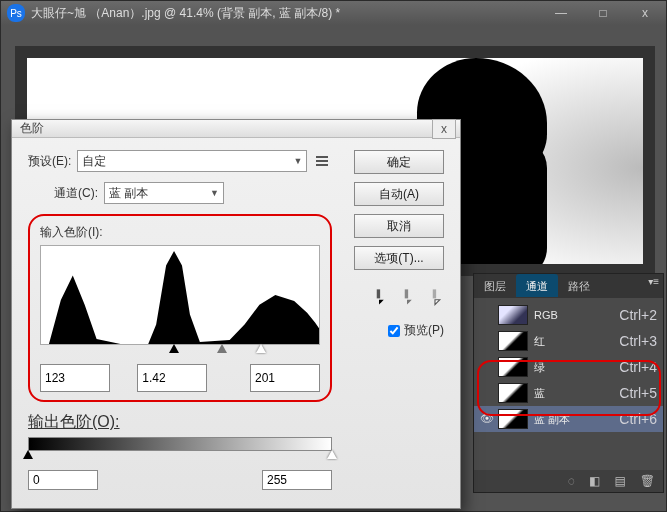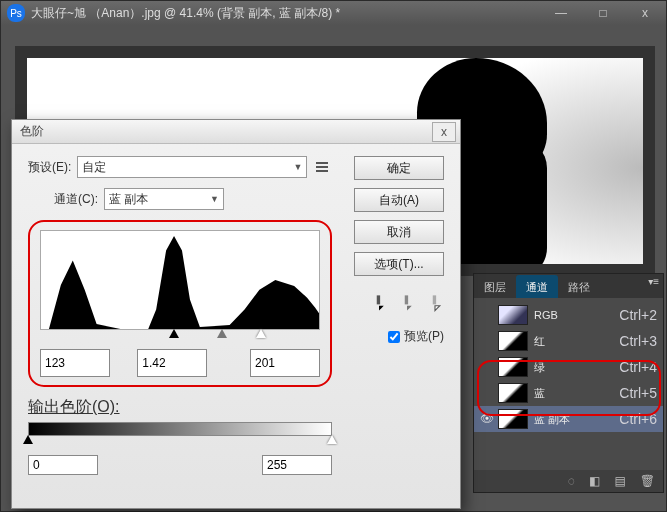--- a/index.html
+++ b/index.html
@@ -16,39 +16,39 @@
   
   .canvas-frame { position:absolute; top:45px; left:14px; width:640px; height:230px; background:#323232; }
   .canvas { position:absolute; top:12px; left:12px; right:12px; bottom:12px; background:#fff; overflow:hidden;}
   .silhouette { position:absolute; left:330px; top:0; width:280px; height:220px; }
   .blob1{position:absolute;left:60px;top:0;width:130px;height:120px;background:#000;border-radius:50% 60% 40% 50%;}
   .blob2{position:absolute;left:90px;top:80px;width:100px;height:140px;background:#000;border-radius:30px;}
   .noise{position:absolute;right:0;top:0;width:200px;height:220px;background:radial-gradient(ellipse at right,#bbb 0%,#fff 80%);}
 
   
   .channels-panel { position:absolute; right:2px; top:272px; width:191px; height:220px; background:#4a4a4a; border:1px solid #222;}
-  .ch-tabs{height:24px;background:#353535;display:flex;align-items:center;font-size:11px;color:#ccc;}
+  .ch-tabs{height:24px;background:#353535;display:flex;align-items:flex-start;font-size:11px;color:#ccc;}
   .ch-tab{padding:4px 10px 3px;background:#353535;border-top:1px solid transparent;cursor:pointer;}
   .ch-tab.active{background:#0c4a6e;border-top-left-radius:3px;border-top-right-radius:3px;color:#eee;}
   .ch-menu{position:absolute;right:4px;top:2px;color:#ccc;font-size:10px;}
   .ch-list{padding:4px 0;}
   .ch-row{height:26px;display:flex;align-items:center;padding:0 6px;font-size:11px;color:#e8e8e8;}
   .ch-row.sel{background:#5d6b8a;}
   .ch-eye{width:14px;height:14px;margin-right:4px;}
   .ch-thumb{width:30px;height:20px;background:linear-gradient(135deg,#fff 40%,#222 60%);margin-right:6px;border:1px solid #222;}
   .ch-thumb.rgb{background:linear-gradient(135deg,#e4e4ff 30%,#335 70%);}
   .ch-thumb.bw{background:linear-gradient(135deg,#fff 45%,#000 55%);}
   .ch-label{flex:1;}
   .ch-short{font-size:14px;color:#cfcfd6;}
   .ch-hl{position:absolute;left:476px;top:359px;width:184px;height:56px;border:2px solid #d00;border-radius:14px;pointer-events:none;}
   .ch-footer{position:absolute;bottom:0;left:0;right:0;height:22px;background:#3e3e3e;display:flex;justify-content:flex-end;align-items:center;gap:14px;padding:0 8px;color:#bbb;font-size:12px;}
 
   
   .levels { position:absolute; left:10px; top:118px; width:450px; height:390px; background:linear-gradient(#f2f2f2,#e4e4e4); border:1px solid #888; box-shadow:4px 6px 14px rgba(0,0,0,.5);}
-  .lv-titlebar{height:24px;background:linear-gradient(#f6f6f6,#dedede);border-bottom:1px solid #bbb;display:flex;align-items:center;padding:0 4px;}
+  .lv-titlebar{height:18px;background:linear-gradient(#f6f6f6,#dedede);border-bottom:1px solid #bbb;display:flex;align-items:center;padding:0 4px;}
   .lv-title{font-size:12px;color:#444;flex:1;padding-left:4px;}
   .lv-close{width:24px;height:20px;display:flex;align-items:center;justify-content:center;font-size:12px;color:#555;border:1px solid #aaa;background:#eee;}
   .lv-body{position:relative;padding:12px 16px 10px;}
   .lv-row{display:flex;align-items:center;margin-bottom:10px;font-size:12px;color:#333;}
   .lv-label{margin-right:6px;}
   .lv-select{flex:1;max-width:230px;height:22px;border:1px solid #999;background:#fff;font-size:12px;padding:1px 4px;display:flex;align-items:center;justify-content:space-between;}
   .lv-select .arrow{font-size:9px;color:#555;}
   .lv-btncol{position:absolute;right:16px;top:12px;width:90px;display:flex;flex-direction:column;gap:8px;}
   .lv-btn{height:24px;border:1px solid #888;background:linear-gradient(#f9f9f9,#e1e1e1);font-size:12px;color:#222;display:flex;align-items:center;justify-content:center;}
   .lv-eyedrow{display:flex;gap:10px;justify-content:flex-end;margin-top:8px;}
@@ -174,20 +174,21 @@
       </div>
       <div class="lv-row" style="margin-left:26px;">
         <span class="lv-label">通道(C):</span>
         <div class="lv-select" style="max-width:120px;">
           <span>蓝 副本</span>
           <span class="arrow">▼</span>
         </div>
       </div>
 
       <div class="input-frame">
+        <div class="if-label">输入色阶(I):</div>
         <div class="histo">
           <svg viewBox="0 0 280 100" preserveAspectRatio="none">
             <path d="M0,100 L8,100 L20,55 L32,30 L44,60 L56,95 L80,100 L108,100 L116,80 L126,20 L134,5 L142,20 L150,70 L160,98 L190,96 L205,80 L220,60 L236,50 L255,56 L268,68 L276,78 L280,84 L280,100 Z" fill="#000"></path>
           </svg>
         </div>
         <div class="sliders">
           <span class="tri black" id="tri-b" style="left: 129.4px;"></span>
           <span class="tri gray" id="tri-g" style="left: 177px;"></span>
           <span class="tri white" id="tri-w" style="left: 216.2px;"></span>
         </div>

